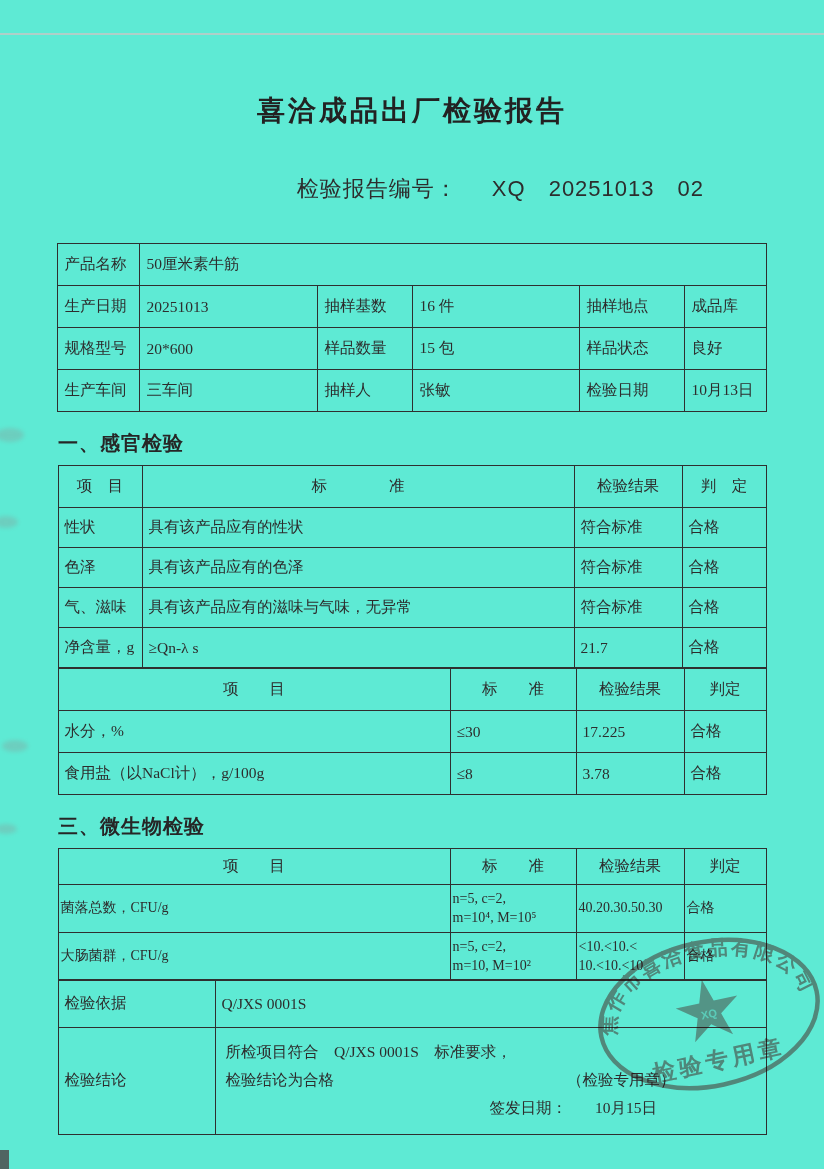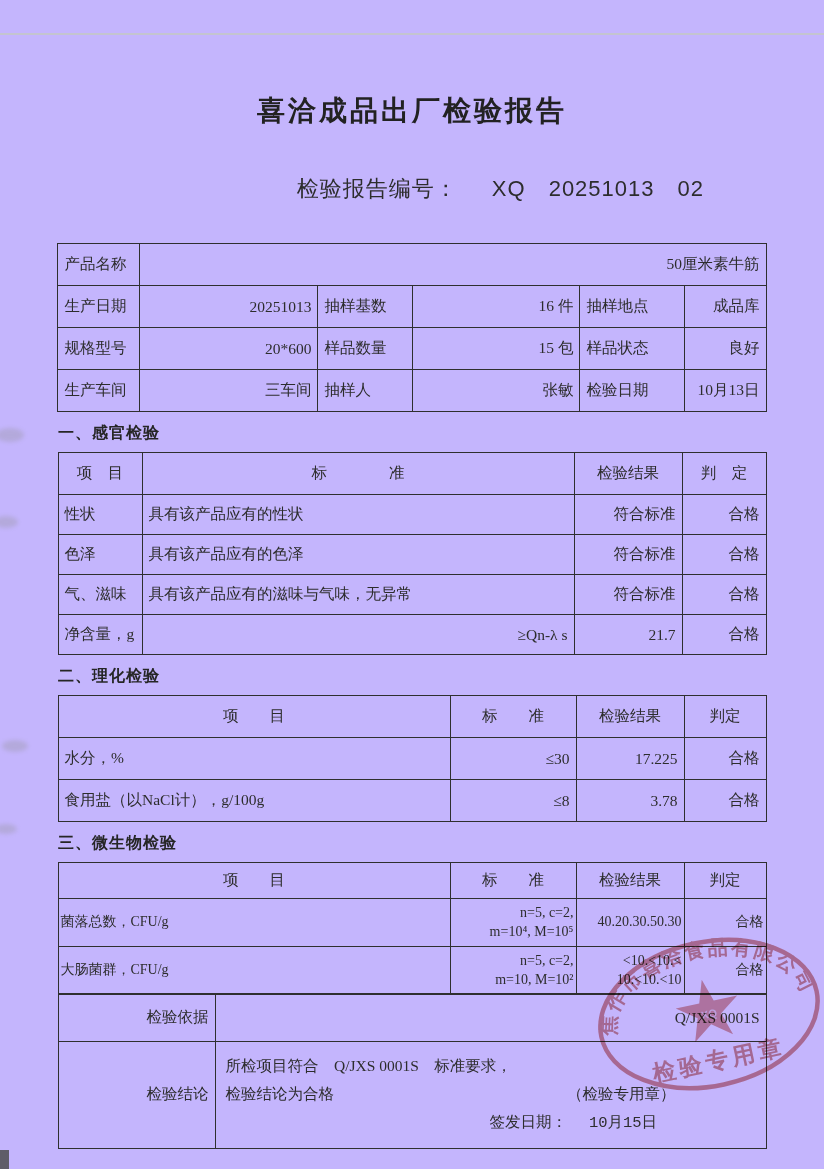--- a/index.html
+++ b/index.html
@@ -1,18 +1,18 @@
 <!DOCTYPE html>
 <html><head>
 <meta charset="utf-8">
 <style>
   html,body{margin:0;padding:0;background:#e8e8e8;}
   .page{
     position:relative;width:824px;height:1169px;margin:0 auto;
-    background:#c4b5fd;overflow:hidden;
+    background:#5eead4;overflow:hidden;
     font-family:"Liberation Serif","DejaVu Serif",serif;
     color:#2d2d2d;
   }
   .scan-line{position:absolute;left:0;top:33px;width:824px;height:2px;background:#c4c8c4;opacity:.8;}
   .smudge{position:absolute;background:#8f8f8f;opacity:.3;border-radius:50%;filter:blur(2px);}
   .corner-mark{position:absolute;left:0;top:1150px;width:9px;height:19px;background:#4d4d4d;opacity:.85;}
 
   .title{
     margin:92px 0 0 0;text-align:center;
     font-family:"Liberation Sans","DejaVu Sans",sans-serif;
@@ -24,42 +24,42 @@
   }
   .report-no .rn-value{margin-left:34px;font-family:"Liberation Sans","DejaVu Sans",sans-serif;}
 
   table.tbl{
     border-collapse:collapse;table-layout:fixed;
     margin:0 auto;width:708px;font-size:15.5px;color:#2d2d2d;
   }
   table.tbl td{border:1.6px solid #2f2f2f;padding:2px 6px;overflow:hidden;}
   table.info{margin-top:13px;}
   table.info td{height:37px;}
-  .ctr{text-align:right;}
+  .ctr{text-align:left;}
   .lft{text-align:left;}
   .hdr{text-align:center;white-space:pre;}
 
   .sec{
-    width:708px;margin:11px auto 8px auto;
-    font-size:16px;font-weight:bold;letter-spacing:1px;color:#262626;
+    width:708px;margin:18px auto 8px auto;
+    font-size:20px;font-weight:bold;letter-spacing:1px;color:#262626;
   }
   table.sens td{height:35px;}
   table.sens td.hd{height:37px;}
   table.phys td{height:37px;}
   table.micro td{height:31px;}
   table.micro td.two{height:43px;font-size:14px;line-height:1.35;padding:2px 2px;}
   table.basis{margin-top:-1.6px;}
   table.basis td{height:43px;}
   table.concl{margin-top:-1.6px;}
   table.concl td{height:102px;}
   .concl-body{vertical-align:middle;}
   .c-line{margin:7px 0;padding-left:4px;}
   .c-line2{display:flex;justify-content:space-between;padding-right:84px;text-align:right;}
   .c-line3{padding-left:268px;margin:7px 0;}
-  .c-line3 .date-val{margin-left:18px;font-family:Liberation Mono, monospace;}
+  .c-line3 .date-val{margin-left:24px;}
 
   .stamp{position:absolute;left:583px;top:926px;width:252px;height:176px;mix-blend-mode:multiply;}
 </style>
 </head>
 <body>
 
 <div class="page">
   <div class="scan-line"></div>
 
   <h1 class="title">喜洽成品出厂检验报告</h1>
@@ -144,21 +144,20 @@
     </tr>
     <tr>
       <td class="lft">净含量，g</td>
       <td class="ctr">≥Qn-λ s</td>
       <td class="ctr">21.7</td>
       <td class="ctr">合格</td>
     </tr>
   </tbody>
     </table>
 
-  <div class="sec">二、理化检验</div>
   <table class="tbl phys">
     <colgroup>
         <col style="width:392px">
         <col style="width:126px">
         <col style="width:108px">
         <col style="width:82px">
       </colgroup>
     <tbody>
         <tr>
       <td class="hdr">项　　目</td>

